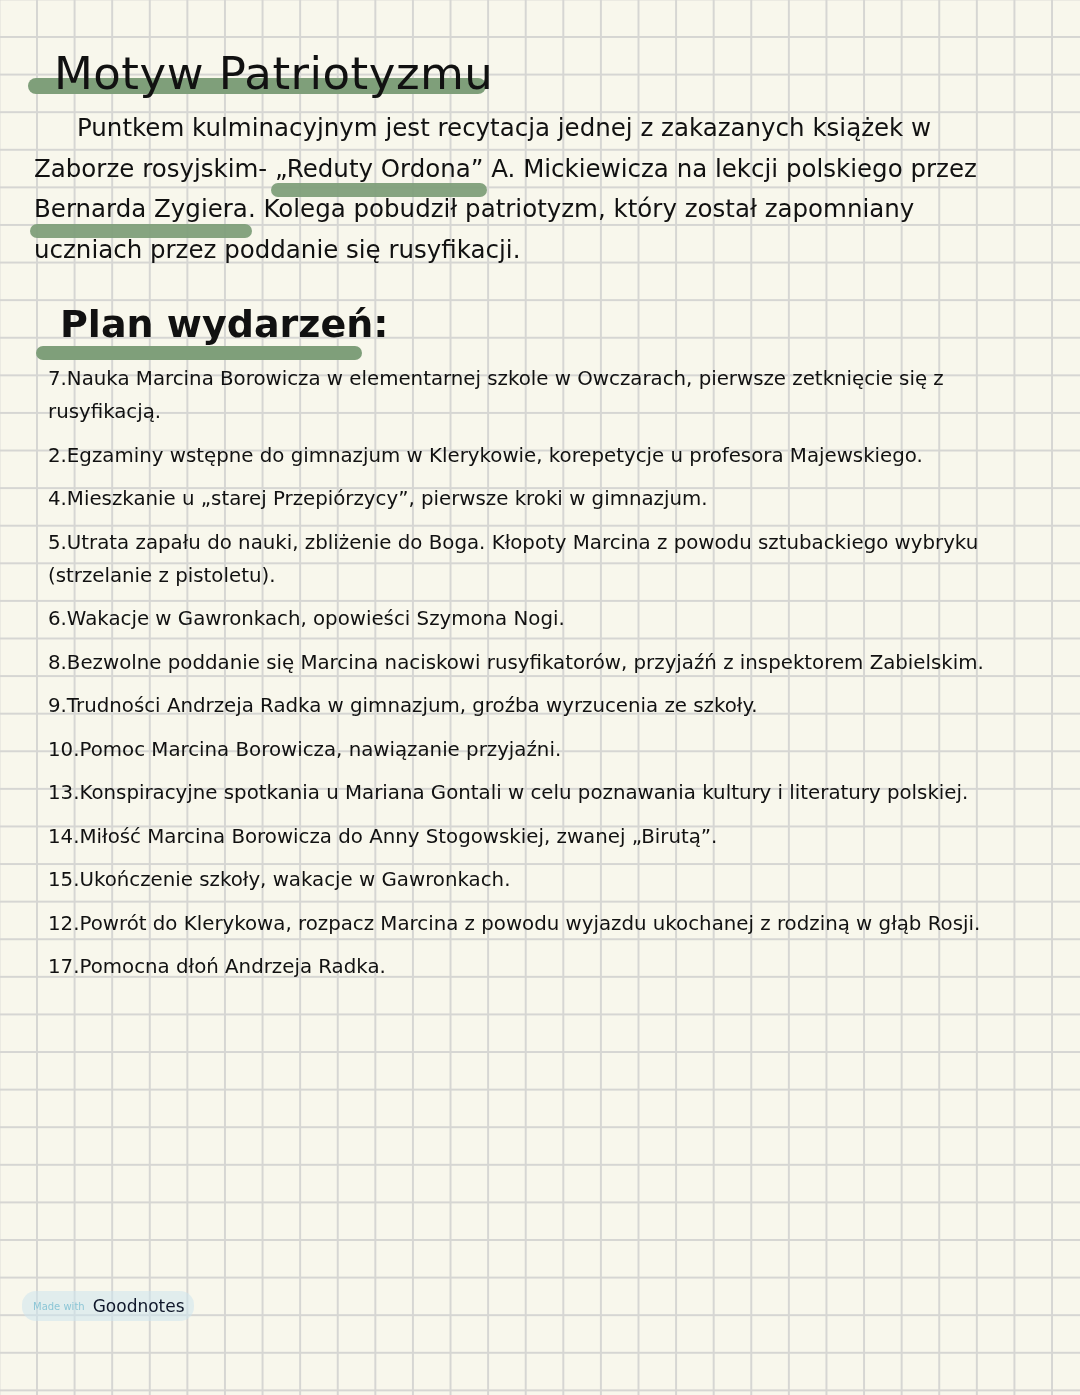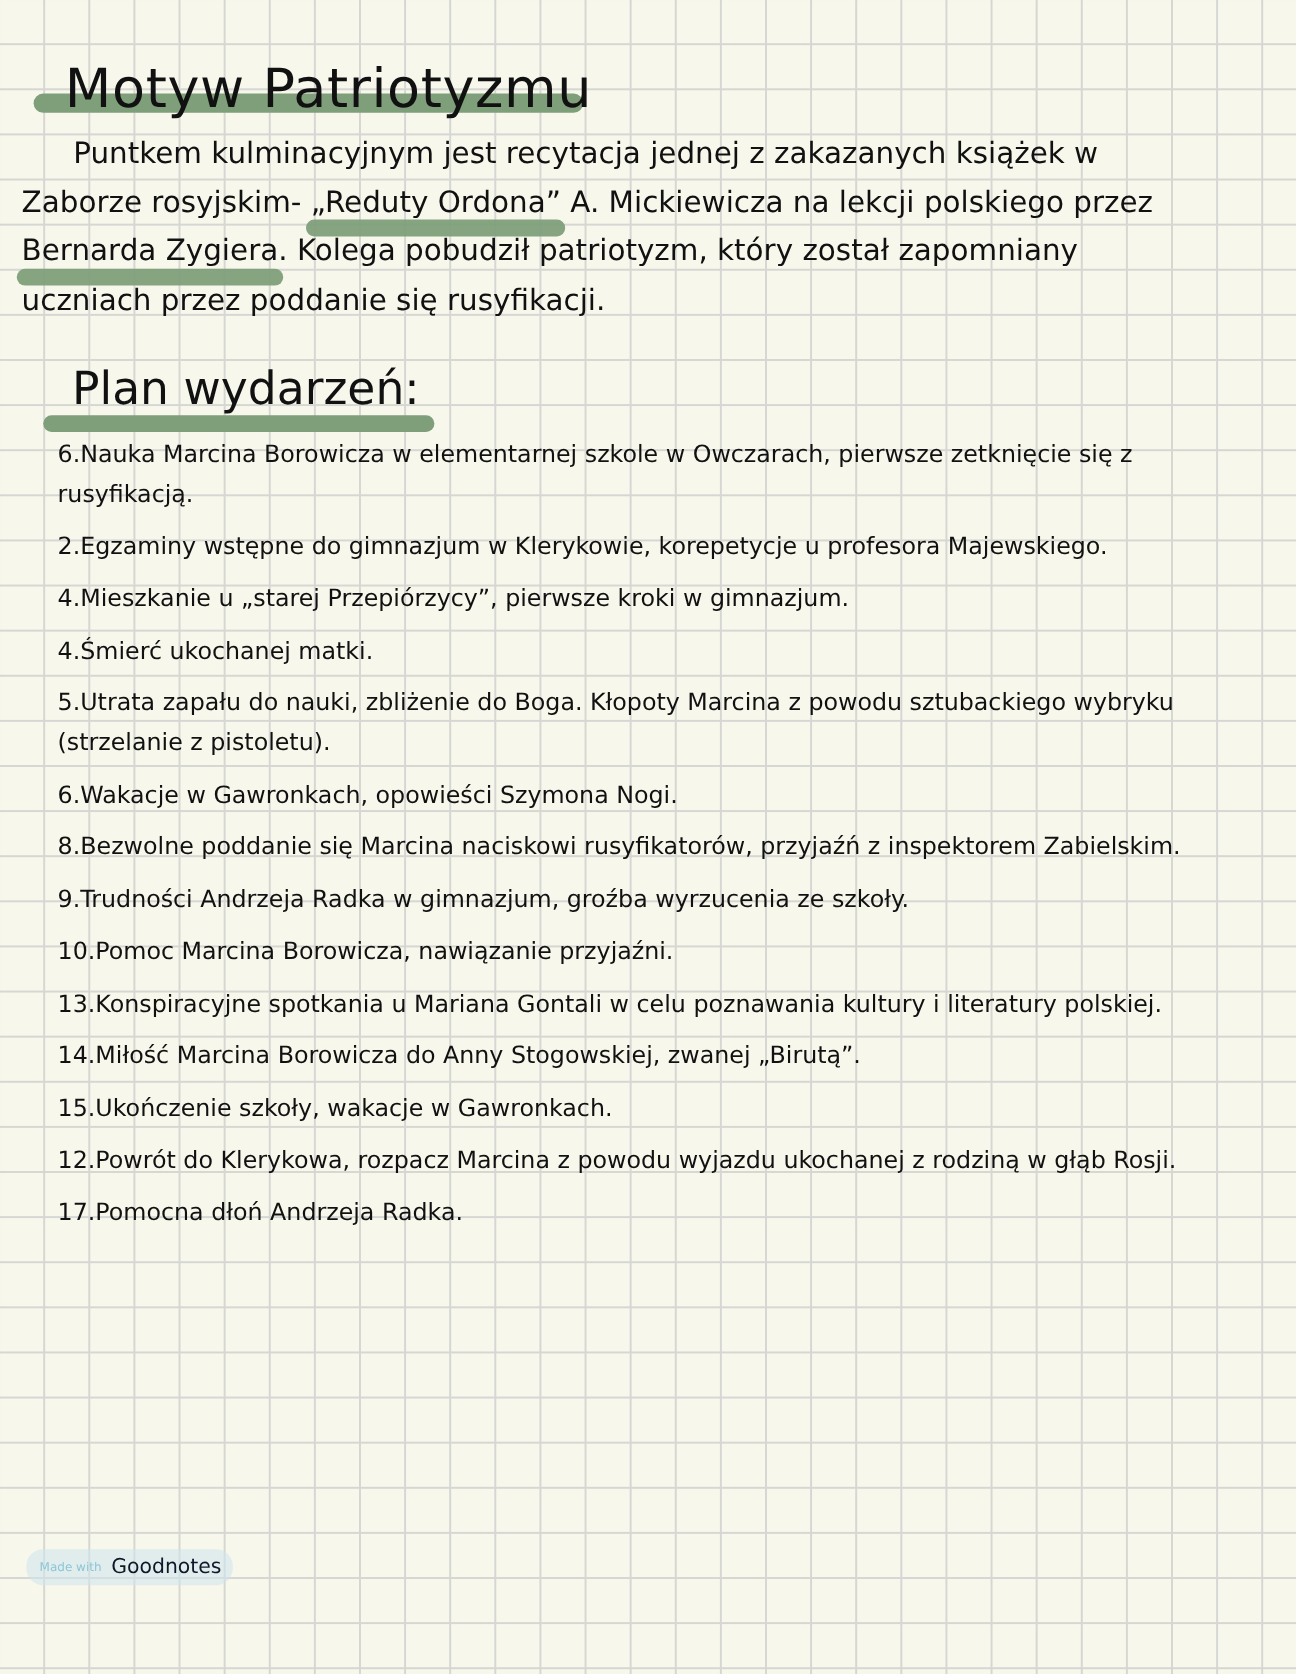--- a/index.html
+++ b/index.html
@@ -24,35 +24,35 @@
       position: relative; z-index: 2;
       font-size: 45px; font-weight: 500; letter-spacing: 0.5px;
       margin: 10px; padding-left: 16px; line-height: 60px;
     }
     .hl-bar {
       position: absolute; background: #7f9f7a; border-radius: 10px; z-index: 1;
     }
     .title-bar { left: 0; top: 44px; width: 458px; height: 16px; }
 
     .intro {
-      position: absolute; left: 18px; top: 108px; width: 990px;
+      position: absolute; left: 34px; top: 108px; width: 990px;
       font-size: 24.5px; line-height: 40.5px; margin: 0;
       text-indent: 43px;
     }
     .u-wrap { position: relative; display: inline-block; text-indent: 0; }
     .u-wrap .u-text { position: relative; z-index: 2; }
     .u-wrap .u-bar {
       position: absolute; left: -4px; right: -4px; bottom: -8px; height: 14px;
       background: #7f9f7a; border-radius: 8px; z-index: 1; opacity: 0.95;
     }
 
     .plan-wrap { position: absolute; left: 36px; top: 298px; }
     .plan-title {
       position: relative; z-index: 2; margin: 0;
-      font-size: 38px; font-weight: 400; line-height: 52px; padding-left: 24px;
+      font-size: 38px; font-weight: 700; line-height: 52px; padding-left: 24px;
     }
     .plan-bar { left: 0; top: 48px; width: 326px; height: 14px; }
 
     .events {
       position: absolute; left: 48px; top: 362px; width: 960px;
       list-style: none; margin: 0; padding: 0;
       font-size: 19.8px; line-height: 33px;
     }
     .events li { margin: 0 0 10.5px 0; }
 
@@ -77,24 +77,23 @@
   </div>
 
   <p class="intro"><span>Puntkem kulminacyjnym jest recytacja jednej z zakazanych książek w Zaborze rosyjskim- </span><span class="u-wrap"><span class="u-bar"></span><span class="u-text">„Reduty Ordona”</span></span><span> A. Mickiewicza na lekcji polskiego przez </span><span class="u-wrap"><span class="u-bar"></span><span class="u-text">Bernarda Zygiera</span></span><span>. Kolega pobudził patriotyzm, który został zapomniany uczniach przez poddanie się rusyfikacji.</span></p>
 
   <div class="plan-wrap">
     <div class="hl-bar plan-bar"></div>
     <h2 class="plan-title">Plan wydarzeń:</h2>
   </div>
 
   <ol class="events">
-    <li>6.Nauka Marcina Borowicza w elementarnej szkole w Owczarach, pierwsze zetknięcie się z rusyfikacją.</li>
+    <li>7.Nauka Marcina Borowicza w elementarnej szkole w Owczarach, pierwsze zetknięcie się z rusyfikacją.</li>
     <li>2.Egzaminy wstępne do gimnazjum w Klerykowie, korepetycje u profesora Majewskiego.</li>
     <li>4.Mieszkanie u „starej Przepiórzycy”, pierwsze kroki w gimnazjum.</li>
-    <li>4.Śmierć ukochanej matki.</li>
     <li>5.Utrata zapału do nauki, zbliżenie do Boga. Kłopoty Marcina z powodu sztubackiego wybryku (strzelanie z pistoletu).</li>
     <li>6.Wakacje w Gawronkach, opowieści Szymona Nogi.</li>
     <li>8.Bezwolne poddanie się Marcina naciskowi rusyfikatorów, przyjaźń z inspektorem Zabielskim.</li>
     <li>9.Trudności Andrzeja Radka w gimnazjum, groźba wyrzucenia ze szkoły.</li>
     <li>10.Pomoc Marcina Borowicza, nawiązanie przyjaźni.</li>
     <li>13.Konspiracyjne spotkania u Mariana Gontali w celu poznawania kultury i literatury polskiej.</li>
     <li>14.Miłość Marcina Borowicza do Anny Stogowskiej, zwanej „Birutą”.</li>
     <li>15.Ukończenie szkoły, wakacje w Gawronkach.</li>
     <li>12.Powrót do Klerykowa, rozpacz Marcina z powodu wyjazdu ukochanej z rodziną w głąb Rosji.</li>
     <li>17.Pomocna dłoń Andrzeja Radka.</li>

